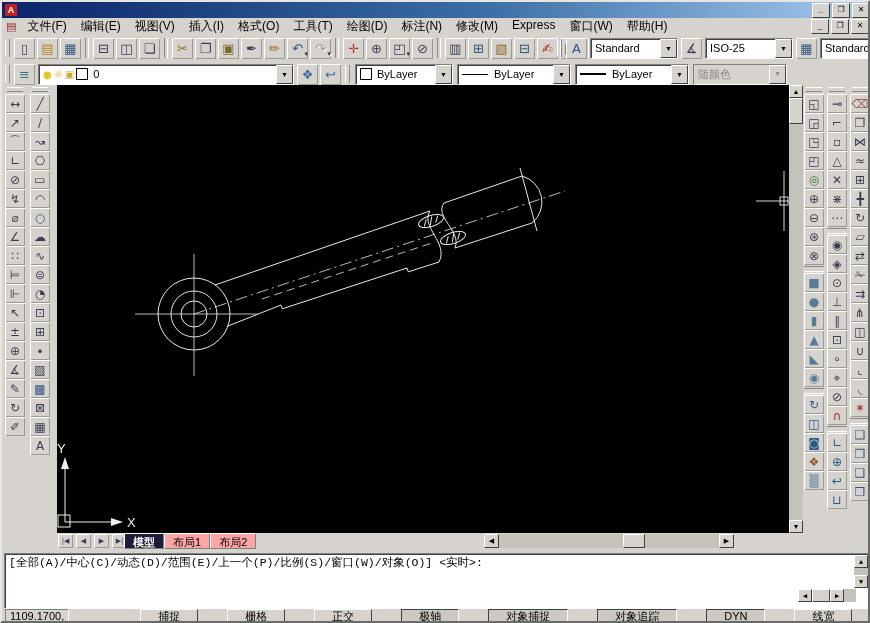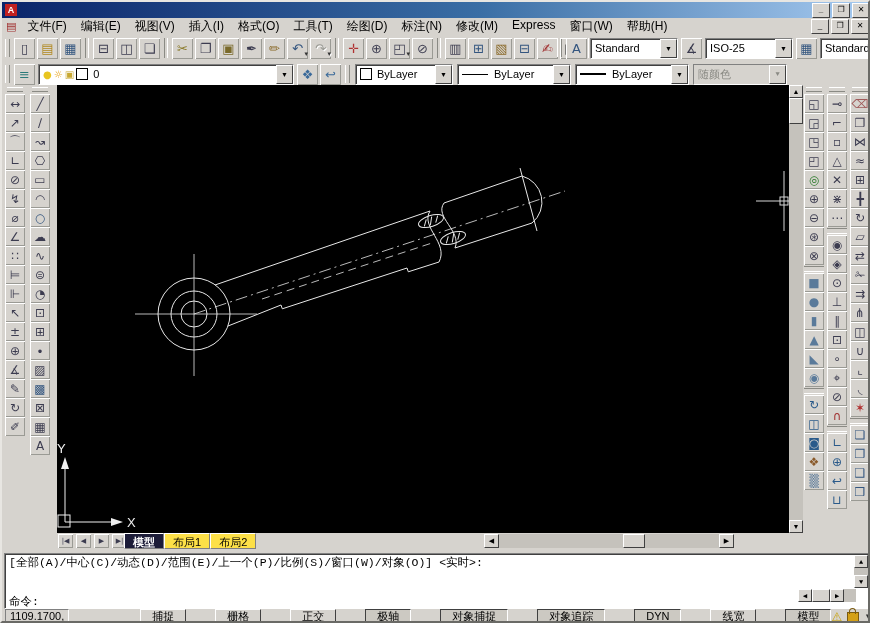--- a/index.html
+++ b/index.html
@@ -61,21 +61,21 @@
   #vscroll .sbar-btn{width:14px;height:13px;box-sizing:border-box;}
   #vscroll .thumb{position:absolute;left:0;top:13px;width:14px;height:26px;background:#d6d3ce;
     border:1px solid;border-color:#fff #404040 #404040 #fff;box-sizing:border-box;}
   #vscroll .up{position:absolute;top:0;} #vscroll .down{position:absolute;bottom:0;}
   
   #tabrow{left:0;top:531px;width:870px;height:17px;background:#d6d3ce;}
   #tabnav{position:absolute;left:55px;top:1px;display:flex;gap:1px;}
   #tabnav .tbtn{width:15px;height:14px;font-size:7px;}
   #tabs{position:absolute;left:122px;top:0;display:flex;height:16px;}
   .tab{padding:1px 8px;font-size:11px;border:1px solid #808080;border-top-color:#fff;
-    border-left-color:#fff;background:#fde047;cursor:default;}
+    border-left-color:#fff;background:#fca5a5;cursor:default;}
   .tab.active{background:#1c1c38;color:#fff;font-weight:bold;}
   #hscroll{position:absolute;left:482px;top:1px;width:250px;height:14px;background:#c5c2bc;}
   #hscroll .sbar-btn{position:absolute;width:15px;height:14px;box-sizing:border-box;}
   #hscroll .left{left:0;} #hscroll .right{right:0;}
   #hscroll .thumb{position:absolute;left:139px;top:0;width:22px;height:14px;background:#d6d3ce;
     border:1px solid;border-color:#fff #404040 #404040 #fff;box-sizing:border-box;}
   #sbcorner{position:absolute;left:732px;top:1px;width:14px;height:14px;background:#d6d3ce;}
   
   #cmdwin{left:2px;top:551px;width:864px;height:54px;background:#fff;
     border:1px solid;border-color:#808080 #fff #fff #808080;box-shadow:inset 1px 1px 0 #404040;
@@ -87,21 +87,21 @@
   #cmd-hsb{position:absolute;left:793px;top:35px;width:58px;height:13px;background:#c5c2bc;display:flex;}
   #cmd-hsb .sbar-btn{width:14px;height:13px;box-sizing:border-box;}
   #cmd-hsb .thumb{width:18px;height:13px;background:#d6d3ce;border:1px solid;
     border-color:#fff #404040 #404040 #fff;box-sizing:border-box;}
   #cmd-input{position:absolute;left:0;top:39px;width:780px;padding:1px 4px;}
   
   #statusbar{left:0;top:606px;width:870px;height:17px;display:flex;align-items:center;font-size:11px;}
   #coords{width:178px;height:13px;margin-left:3px;padding:0 4px;background:#d6d3ce;
     border:1px solid;border-color:#808080 #fff #fff #808080;line-height:13px;}
   #sbtns{display:flex;margin-left:44px;gap:2px;}
-  .sbtn{padding:0 11px;height:13px;line-height:13px;border:1px solid;
+  .sbtn{padding:0 17px;height:13px;line-height:13px;border:1px solid;
     border-color:#fff #404040 #404040 #fff;background:#d6d3ce;cursor:default;white-space:nowrap;margin-left:27px;}
   .sbtn.pressed{border-color:#404040 #fff #fff #404040;background:#ccc9c2;}
   #sb-right{margin-left:auto;display:flex;align-items:center;gap:5px;padding-right:4px;}
   #comm-icon{color:#c8a000;font-size:12px;}
   #lock-icon{width:10px;height:8px;background:#d4a017;border:1px solid #7a5a10;position:relative;}
   #lock-icon::before{content:"";position:absolute;left:1px;top:-5px;width:5px;height:5px;
     border:1.5px solid #7a5a10;border-bottom:none;border-radius:4px 4px 0 0;}
   #sb-menu-arrow{font-size:8px;color:#333;}
   #resize-grip{width:12px;height:12px;background:
     repeating-linear-gradient(135deg,transparent 0 2px,#9a9a94 2px 3px,#fff 3px 4px);}
@@ -716,21 +716,20 @@
   <div class="cmd-line">[全部(A)/中心(C)/动态(D)/范围(E)/上一个(P)/比例(S)/窗口(W)/对象(O)] &lt;实时&gt;:</div>
   <div id="cmd-vsb">
     <div class="sbar-btn up">▲</div>
     <div class="sbar-btn down">▼</div>
   </div>
   <div id="cmd-hsb">
     <div class="sbar-btn">◀</div>
     <div class="thumb"></div>
     <div class="sbar-btn">▶</div>
   </div>
-  <div id="cmd-input">命令:</div>
 </div>
 
 <div class="abs" id="statusbar">
   <div id="coords">1109.1700, 749.8732, 0.0000</div>
   <div id="sbtns">
 
   <div class="sbtn"><span>捕捉</span></div>
       <div class="sbtn"><span>栅格</span></div>
       <div class="sbtn"><span>正交</span></div>
       <div class="sbtn pressed"><span>极轴</span></div>

